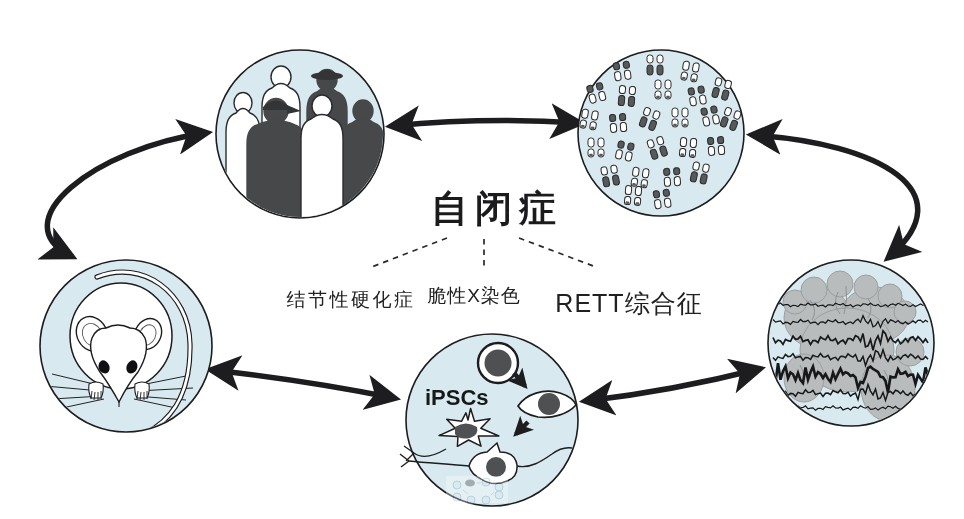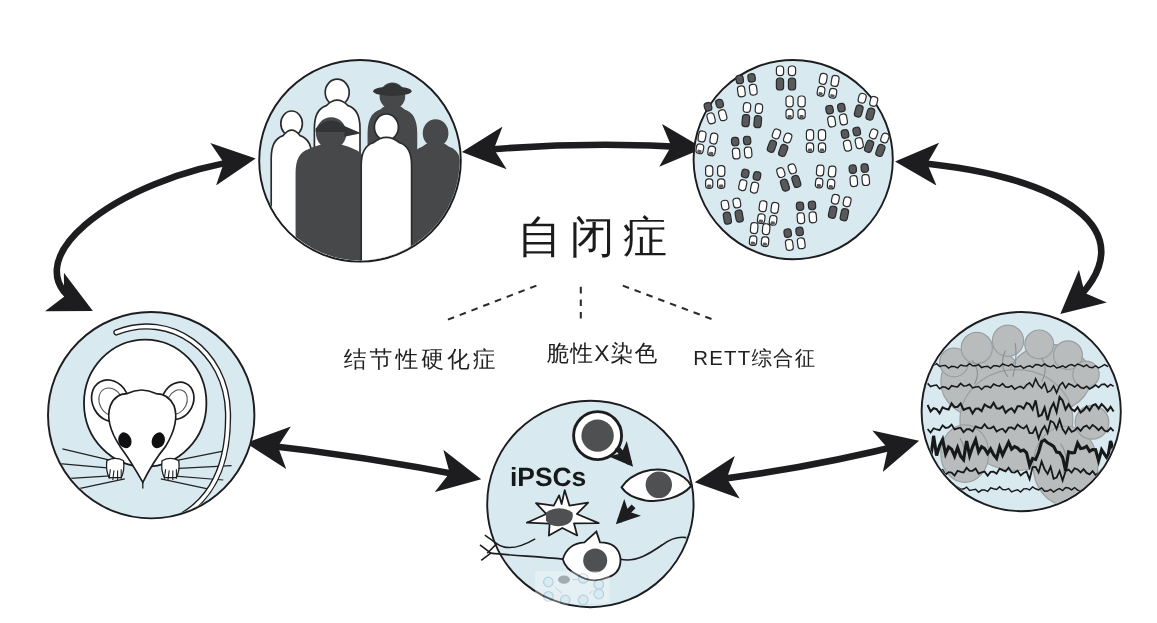--- a/index.html
+++ b/index.html
@@ -3,27 +3,27 @@
 <meta charset="utf-8">
 <style>
   html,body{margin:0;padding:0;background:#ffffff;}
   .stage{
     position:relative;width:964px;height:519px;background:#ffffff;overflow:hidden;
     font-family:"Liberation Sans","DejaVu Sans",sans-serif;
   }
   .stage svg{position:absolute;left:0;top:0;}
   .txt{position:absolute;color:#1b1b1d;white-space:nowrap;}
   .title{
-    left:497px;top:178px;transform:translateX(-50%);
-    font-size:37px;font-weight:400;letter-spacing:7px;line-height:1.1;
+    left:497px;top:189px;transform:translateX(-50%);
+    font-size:37px;font-weight:700;letter-spacing:7px;line-height:1.1;
   }
   .lbl{font-size:19px;font-weight:500;color:#202022;text-align:right;}
   .lbl-ts{left:351px;top:287px;transform:translateX(-50%);letter-spacing:2.5px;}
-  .lbl-fx{left:502px;top:285px;transform:translateX(-50%);text-align:right;line-height:22.5px;letter-spacing:1px;}
-  .lbl-rett{left:629px;top:287px;transform:translateX(-50%);letter-spacing:1px;font-size:17px;}
+  .lbl-fx{left:474px;top:285px;transform:translateX(-50%);text-align:right;line-height:22.5px;letter-spacing:1px;}
+  .lbl-rett{left:629px;top:287px;transform:translateX(-50%);letter-spacing:1px;font-size:25px;}
   svg text{font-family:"Liberation Sans","DejaVu Sans",sans-serif;}
 </style>
 </head>
 <body>
 
 <div class="stage">
 
   <svg width="964" height="519" viewBox="0 0 964 519">
     <defs>
       <marker id="ah" viewBox="0 0 10 10" refX="8" refY="5" markerWidth="6.5" markerHeight="6.5" orient="auto-start-reverse">

